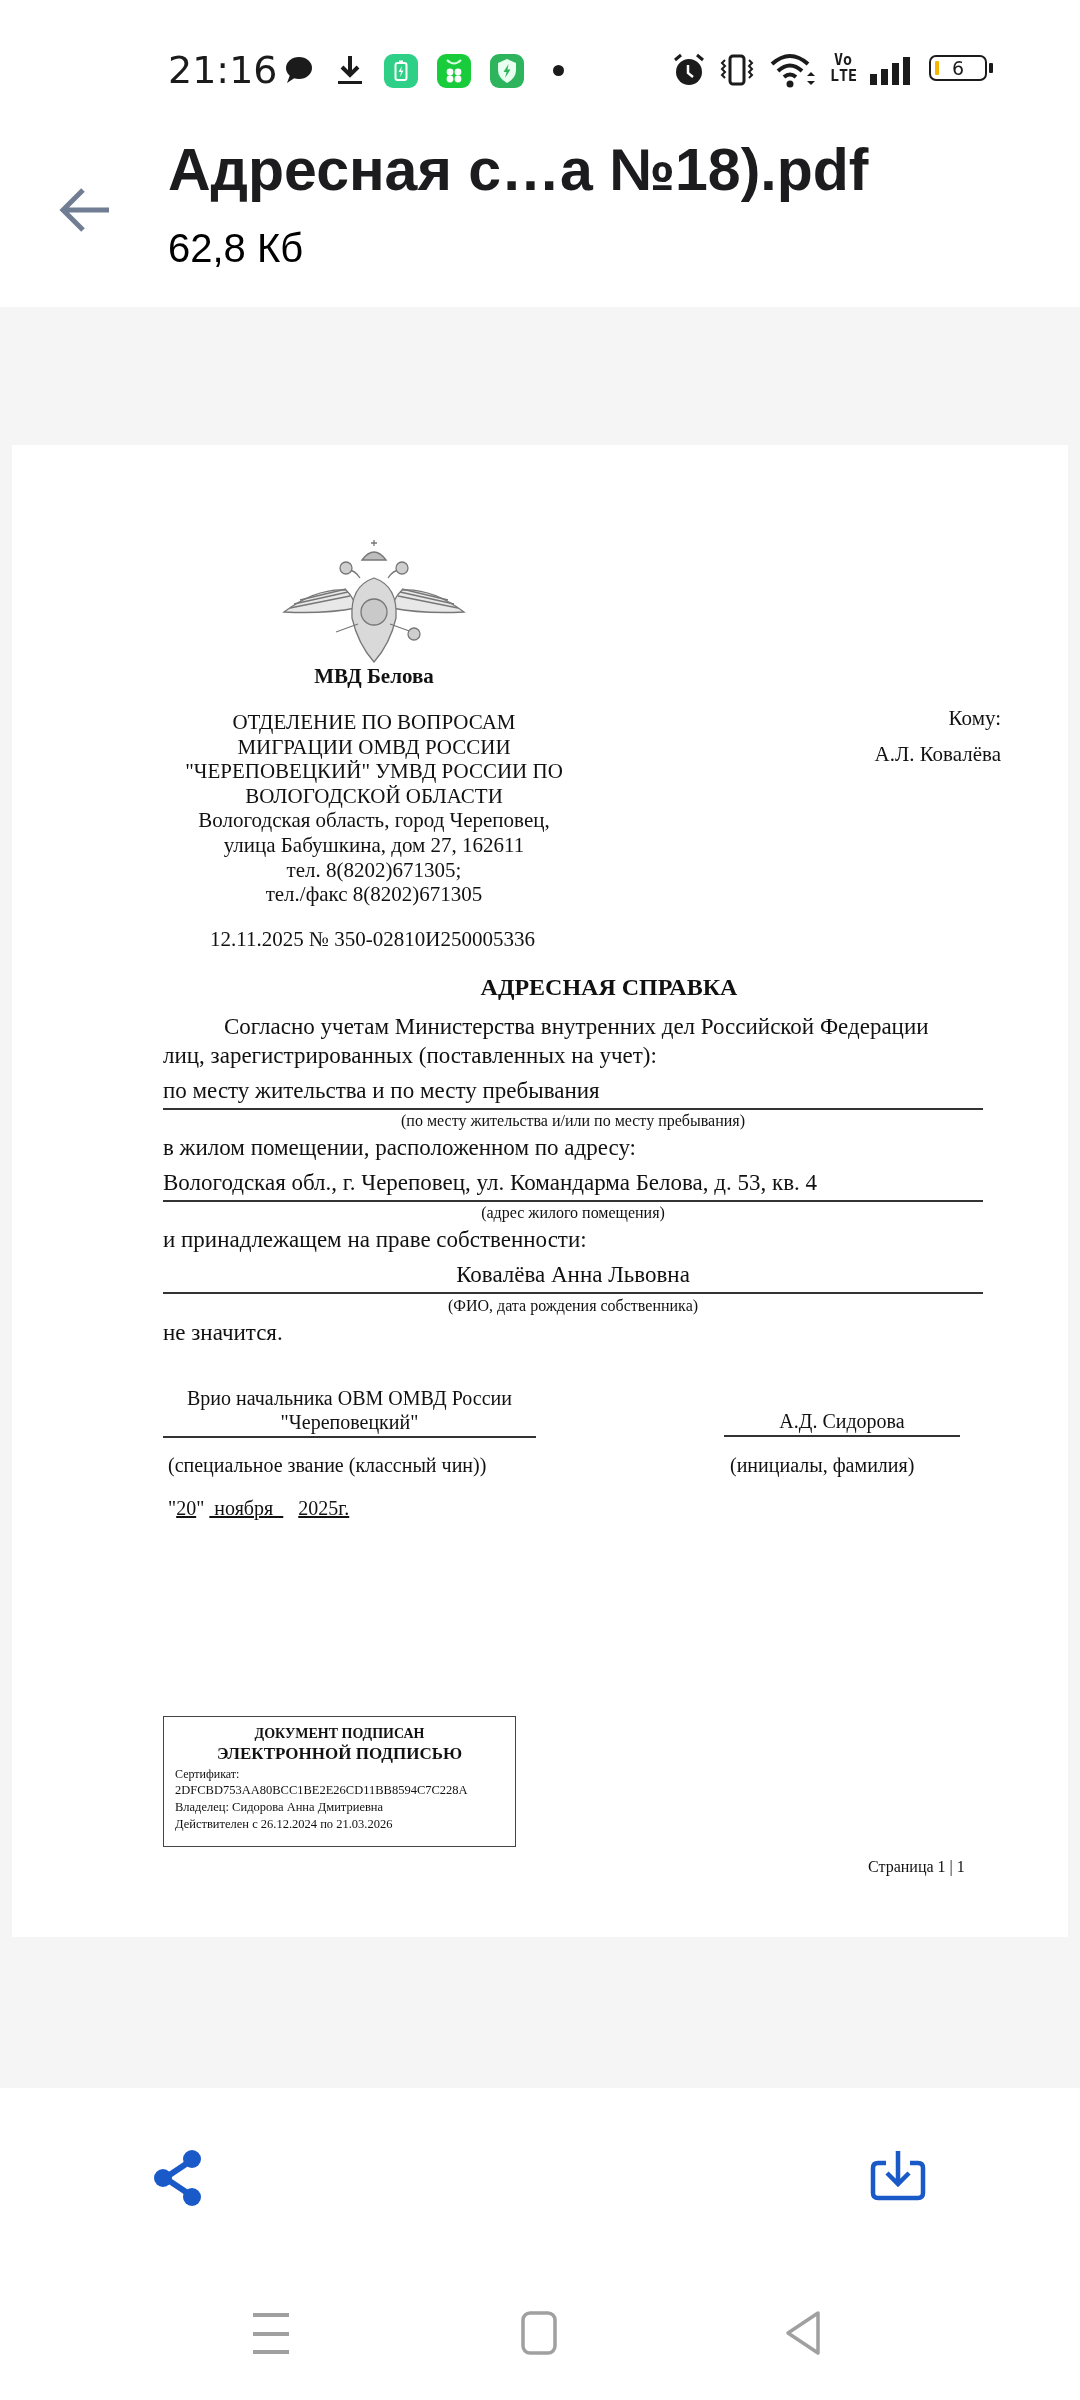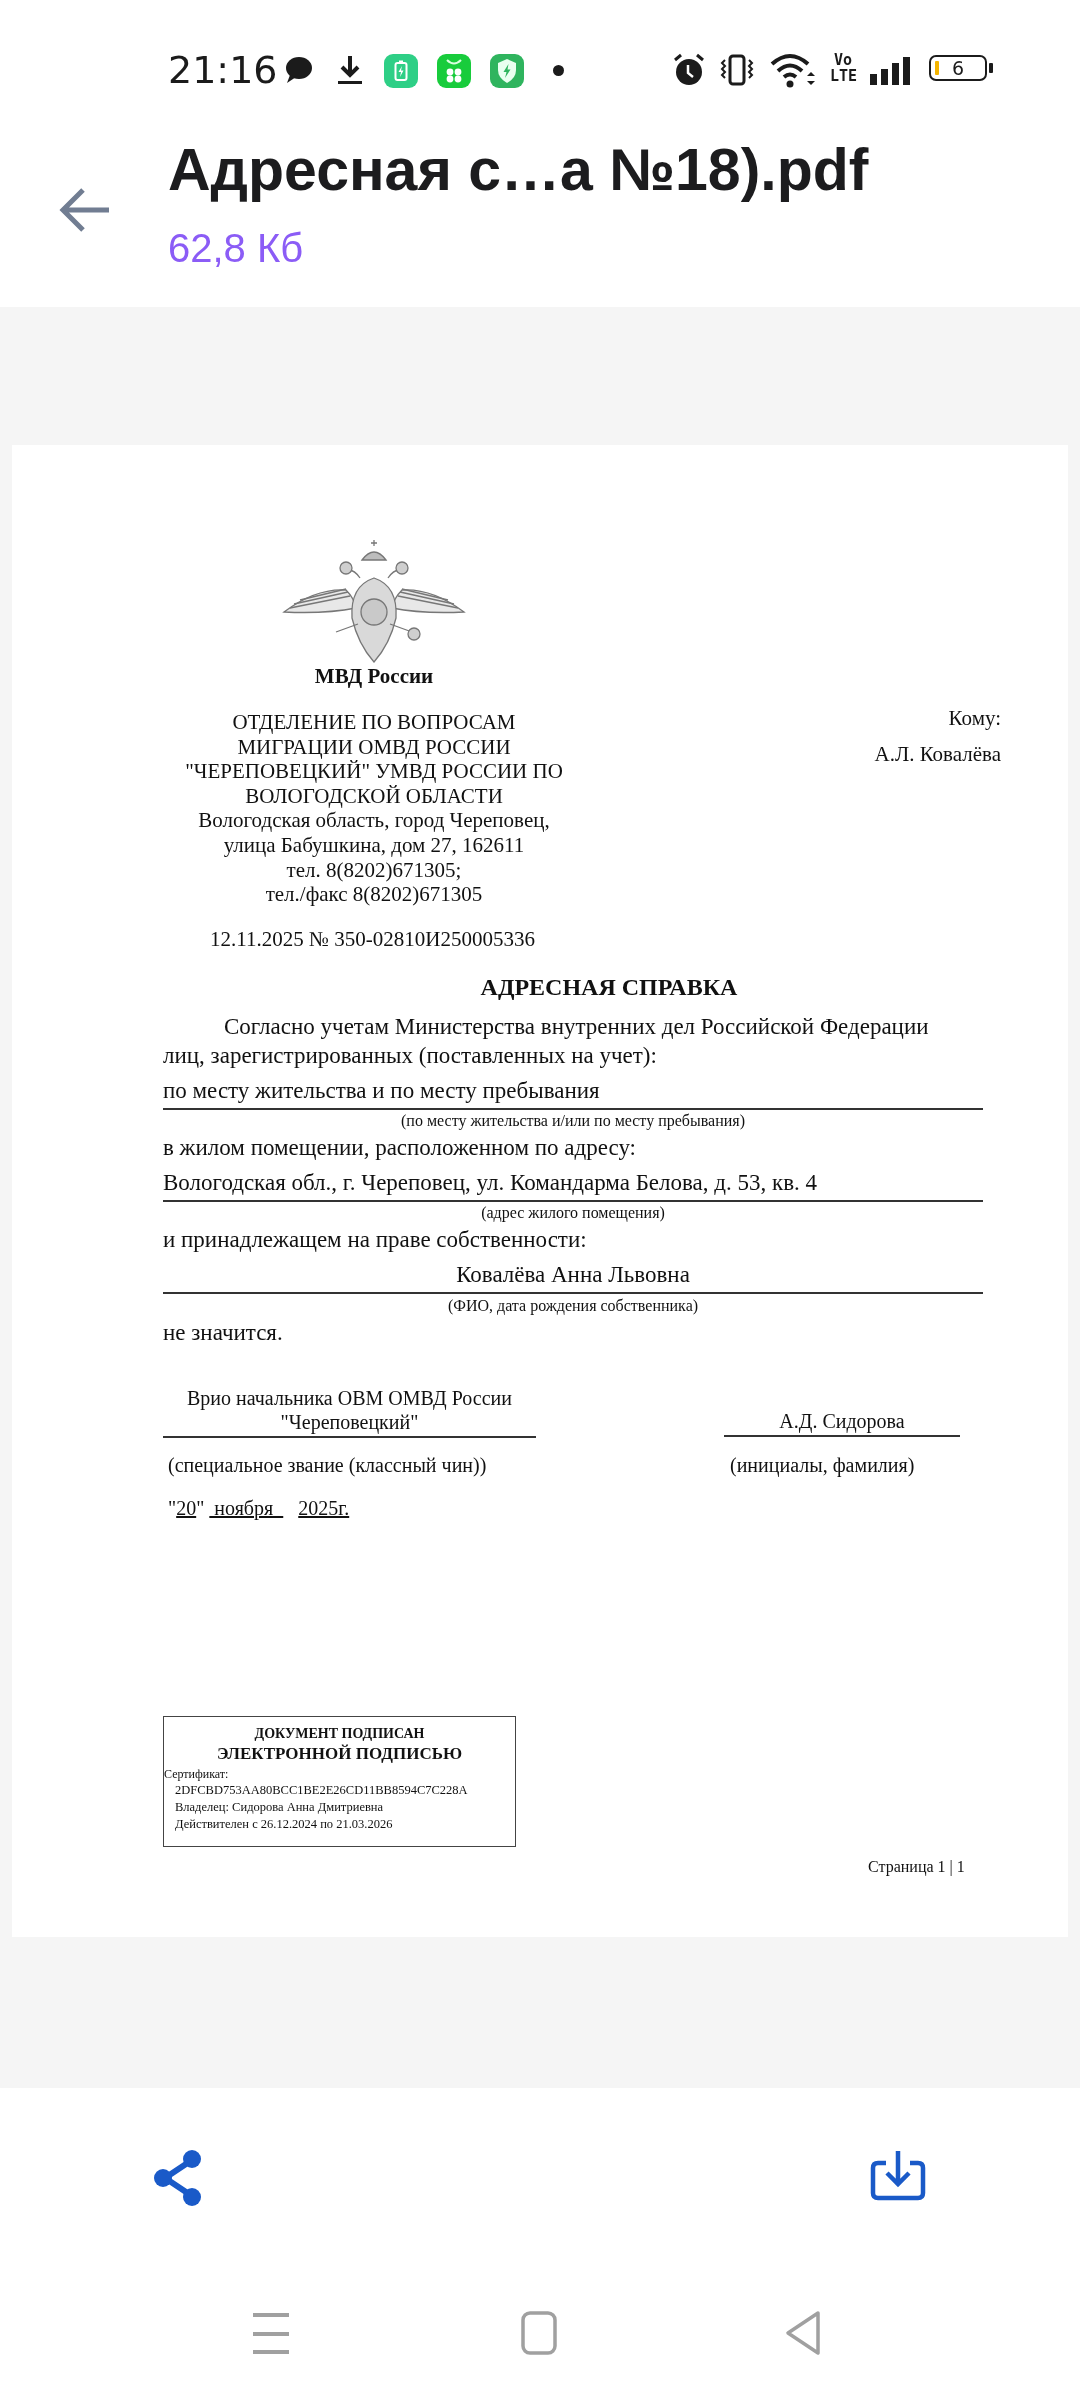--- a/index.html
+++ b/index.html
@@ -5,21 +5,21 @@
   html, body { margin:0; padding:0; }
   body { width:1080px; height:2400px; position:relative; background:#ffffff; overflow:hidden; font-family:"Liberation Sans", sans-serif; }
   .abs { position:absolute; }
   
   .status-time { left:168px; top:48px; font-size:38px; color:#1b1b1b; font-family:"DejaVu Sans", sans-serif; letter-spacing:0px; }
   .sb-icon { position:absolute; top:52px; }
   .app-ic { width:34px; height:34px; border-radius:9px; display:flex; align-items:center; justify-content:center; }
   
   .back-btn { left:48px; top:172px; width:76px; height:76px; display:flex; align-items:center; justify-content:center; cursor:pointer; }
   .title { left:168px; top:136px; font-size:59px; font-weight:bold; color:#1c1c1e; white-space:nowrap; }
-  .subtitle { left:168px; top:226px; font-size:40px; color:#8b5cf6; }
+  .subtitle { left:168px; top:226px; font-size:40px; color:#000000; }
   
   .viewer { left:0; top:307px; width:1080px; height:1781px; background:#f5f5f5; }
   .page { left:12px; top:445px; width:1056px; height:1492px; background:#ffffff; }
   .doc { font-family:"Liberation Serif", serif; color:#111; }
   .c { text-align:center; }
   .org { left:150px; width:448px; font-size:21px; line-height:24.6px; }
   .body-text { left:163px; font-size:23px; white-space:nowrap; }
   .fill-line { left:163px; width:820px; border-bottom:2px solid #333; height:30px; font-size:23px; white-space:nowrap; }
   .hint { font-size:16px; white-space:nowrap; }
   .ul { text-decoration:underline; }
@@ -133,21 +133,21 @@
       <path d="M84 40 Q76 28 66 34 M112 40 Q120 28 130 34"></path>
       <circle cx="70" cy="30" r="6" fill="#cfcfcf"></circle>
       <circle cx="126" cy="30" r="6" fill="#cfcfcf"></circle>
       <path d="M86 22 Q98 6 110 22 Z" fill="#bdbdbd"></path>
       <path d="M98 2 V8 M95 5 H101"></path>
       <path d="M60 94 L82 86 M136 94 L114 86"></path>
       <circle cx="138" cy="96" r="6" fill="#cfcfcf"></circle>
     </g>
   </svg>
 </div>
-<div class="abs doc c" style="left:150px;top:664px;width:448px;font-size:21px;font-weight:bold;">МВД России</div>
+<div class="abs doc c" style="left:150px;top:664px;width:448px;font-size:21px;font-weight:bold;">МВД Белова</div>
 
 <div class="abs doc c org" style="top:710px;">
   <div>ОТДЕЛЕНИЕ ПО ВОПРОСАМ</div>
   <div>МИГРАЦИИ ОМВД РОССИИ</div>
   <div>"ЧЕРЕПОВЕЦКИЙ" УМВД РОССИИ ПО</div>
   <div>ВОЛОГОДСКОЙ ОБЛАСТИ</div>
   <div>Вологодская область, город Череповец,</div>
   <div>улица Бабушкина, дом 27, 162611</div>
   <div>тел. 8(8202)671305;</div>
   <div>тел./факс 8(8202)671305</div>
@@ -183,21 +183,21 @@
 <div class="abs doc" style="left:168px;top:1454px;font-size:20px;white-space:nowrap;">(специальное звание (классный чин))</div>
 
 <div class="abs doc c" style="left:724px;top:1410px;width:236px;font-size:20px;border-bottom:2px solid #333;padding-bottom:2px;">А.Д. Сидорова</div>
 <div class="abs doc" style="left:730px;top:1454px;font-size:20px;white-space:nowrap;">(инициалы, фамилия)</div>
 
 <div class="abs doc" style="left:168px;top:1497px;font-size:20px;white-space:pre;"><span>"</span><span class="ul">20</span><span>"</span> <span class="ul"> ноября  </span>   <span class="ul">2025г.</span></div>
 
 <div class="abs doc sig-box">
   <div class="c" style="margin-top:7px;font-size:14px;font-weight:bold;line-height:20px;">ДОКУМЕНТ ПОДПИСАН</div>
   <div class="c" style="font-size:17px;font-weight:bold;line-height:20px;">ЭЛЕКТРОННОЙ ПОДПИСЬЮ</div>
-  <div style="font-size:12px;line-height:16px;margin-top:2px;">Сертификат:</div>
+  <div style="margin-left:11px;font-size:12px;line-height:16px;margin-top:2px;">Сертификат:</div>
   <div style="margin-left:11px;font-size:12.5px;line-height:17px;white-space:nowrap;">2DFCBD753AA80BCC1BE2E26CD11BB8594C7C228A</div>
   <div style="margin-left:11px;font-size:12.5px;line-height:17px;">Владелец: Сидорова Анна Дмитриевна</div>
   <div style="margin-left:11px;font-size:12.5px;line-height:17px;">Действителен с 26.12.2024 по 21.03.2026</div>
 </div>
 
 <div class="abs doc" style="left:868px;top:1858px;font-size:16px;white-space:nowrap;">Страница 1 | 1</div>
 
 <div class="abs bottom-btn" style="left:133px;top:2133px;">
   <svg width="60" height="64" viewBox="0 0 60 64">
     <path d="M17 32 L44 14 M17 32 L44 50" stroke="#1a5ac8" stroke-width="6"></path>

